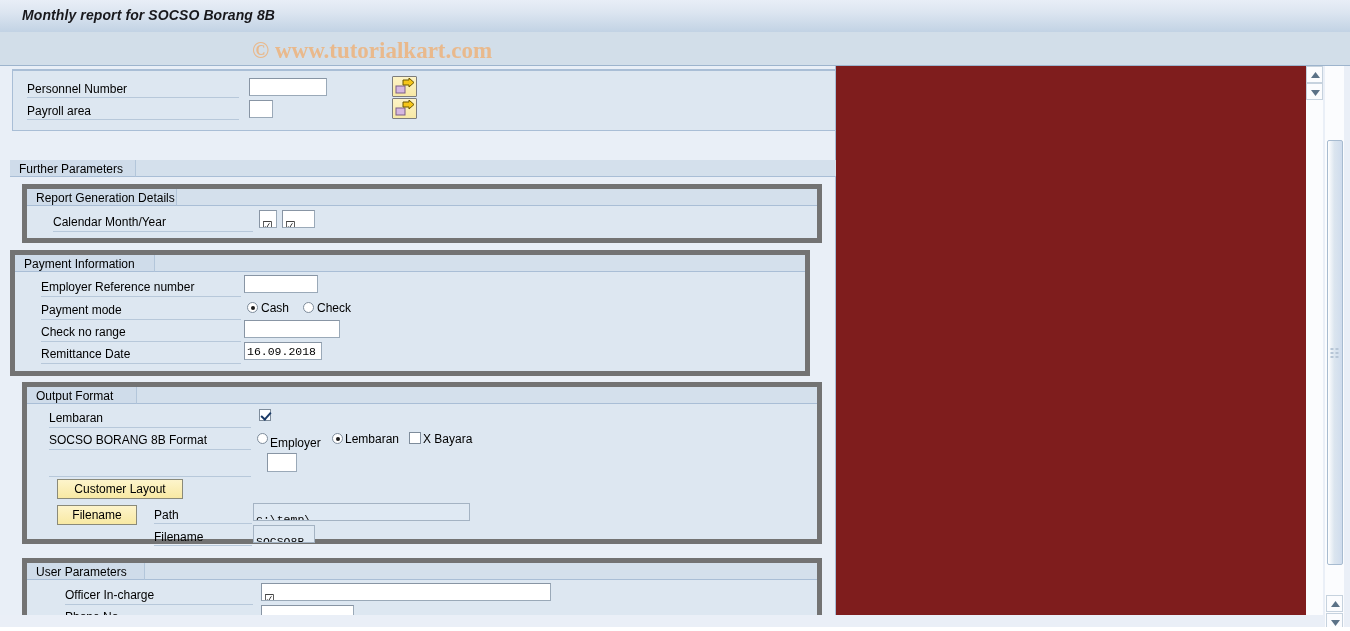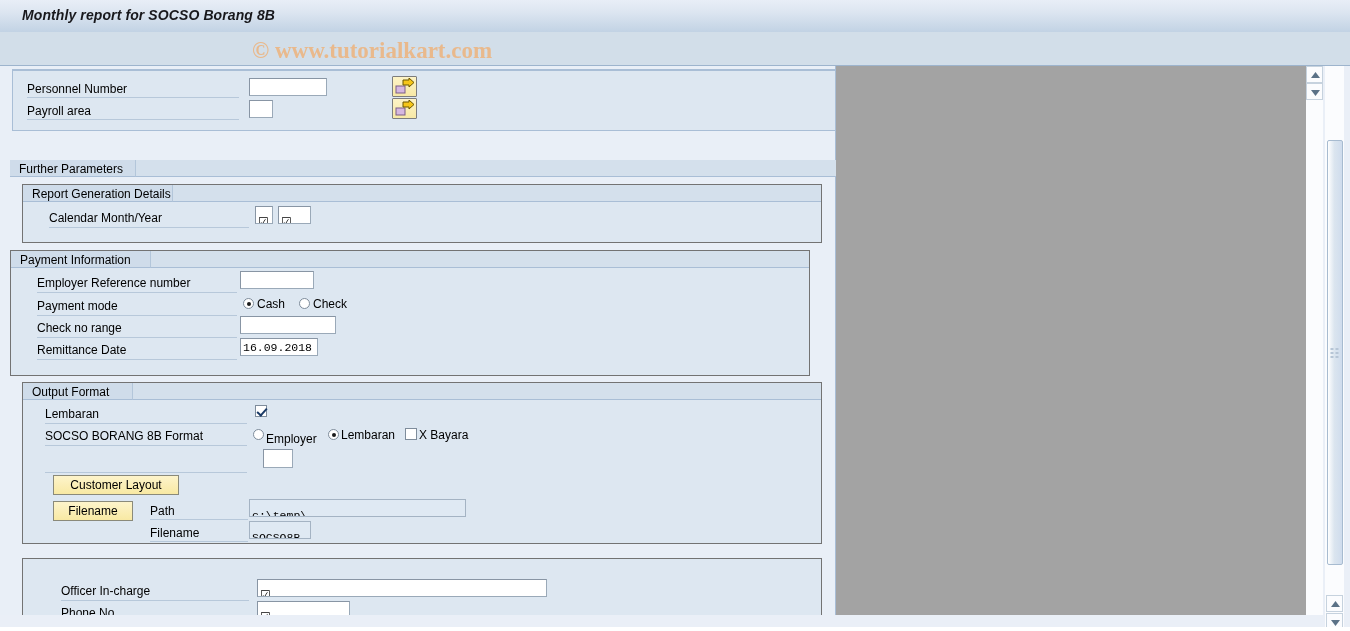--- a/index.html
+++ b/index.html
@@ -54,21 +54,21 @@
     color: #e9b98c;
     white-space: nowrap;
     user-select: none;
   }
 
   
   .content {
     position: absolute;
     left: 0; top: 66px;
     width: 1323px; height: 549px;
-    background: #a3a3a3;
+    background: #7f1d1d;
     overflow: hidden;
   }
 
   
   .formcol {
     position: absolute;
     left: 0; top: 0;
     width: 836px;
     height: 565px;
     background: #e9eff7;
@@ -84,21 +84,21 @@
     background: #dde7f1;
     border: 1px solid #a9bed6;
     border-top: 2px solid #a9bed6;
     box-sizing: border-box;
   }
 
   
   .groupbox {
     position: absolute;
     background: #dde7f1;
-    border: 1px solid #737373;
+    border: 5px solid #737373;
     box-sizing: border-box;
   }
   .group-outer {
     background: transparent;
     border: none;
   }
   .group-hdr {
     position: absolute;
     left: 0; top: 0;
     height: 17px;
@@ -389,20 +389,24 @@
             <div class="lbl-underline" style="left:127px; top:119px; width:98px;"></div>
             <div class="inp ro" style="left:226px; top:99px; width:217px; height:18px;">c:\temp\</div>
 
             <div class="lbl" style="left:127px; top:126px;">Filename</div>
             <div class="lbl-underline" style="left:127px; top:141px; width:98px;"></div>
             <div class="inp ro" style="left:226px; top:121px; width:62px; height:18px;">SOCSO8B</div>
           </div>
         </div>
 
         <div class="groupbox" style="left:12px; top:398px; width:800px; height:72px;">
+          <div class="group-hdr">
+            <div class="cap" style="width:118px;"></div>
+            <div class="cap-label">User Parameters</div>
+          </div>
           <div class="group-body">
             <div class="lbl" style="left:38px; top:8px;">Officer In-charge</div>
             <div class="lbl-underline" style="left:38px; top:24px; width:188px;"></div>
             <div class="inp chk" style="left:234px; top:3px; width:290px; height:18px;"></div>
 
             <div class="lbl" style="left:38px; top:30px;">Phone No</div>
             <div class="lbl-underline" style="left:38px; top:46px; width:188px;"></div>
             <div class="inp chk" style="left:234px; top:25px; width:93px; height:18px;"></div>
           </div>
         </div>

